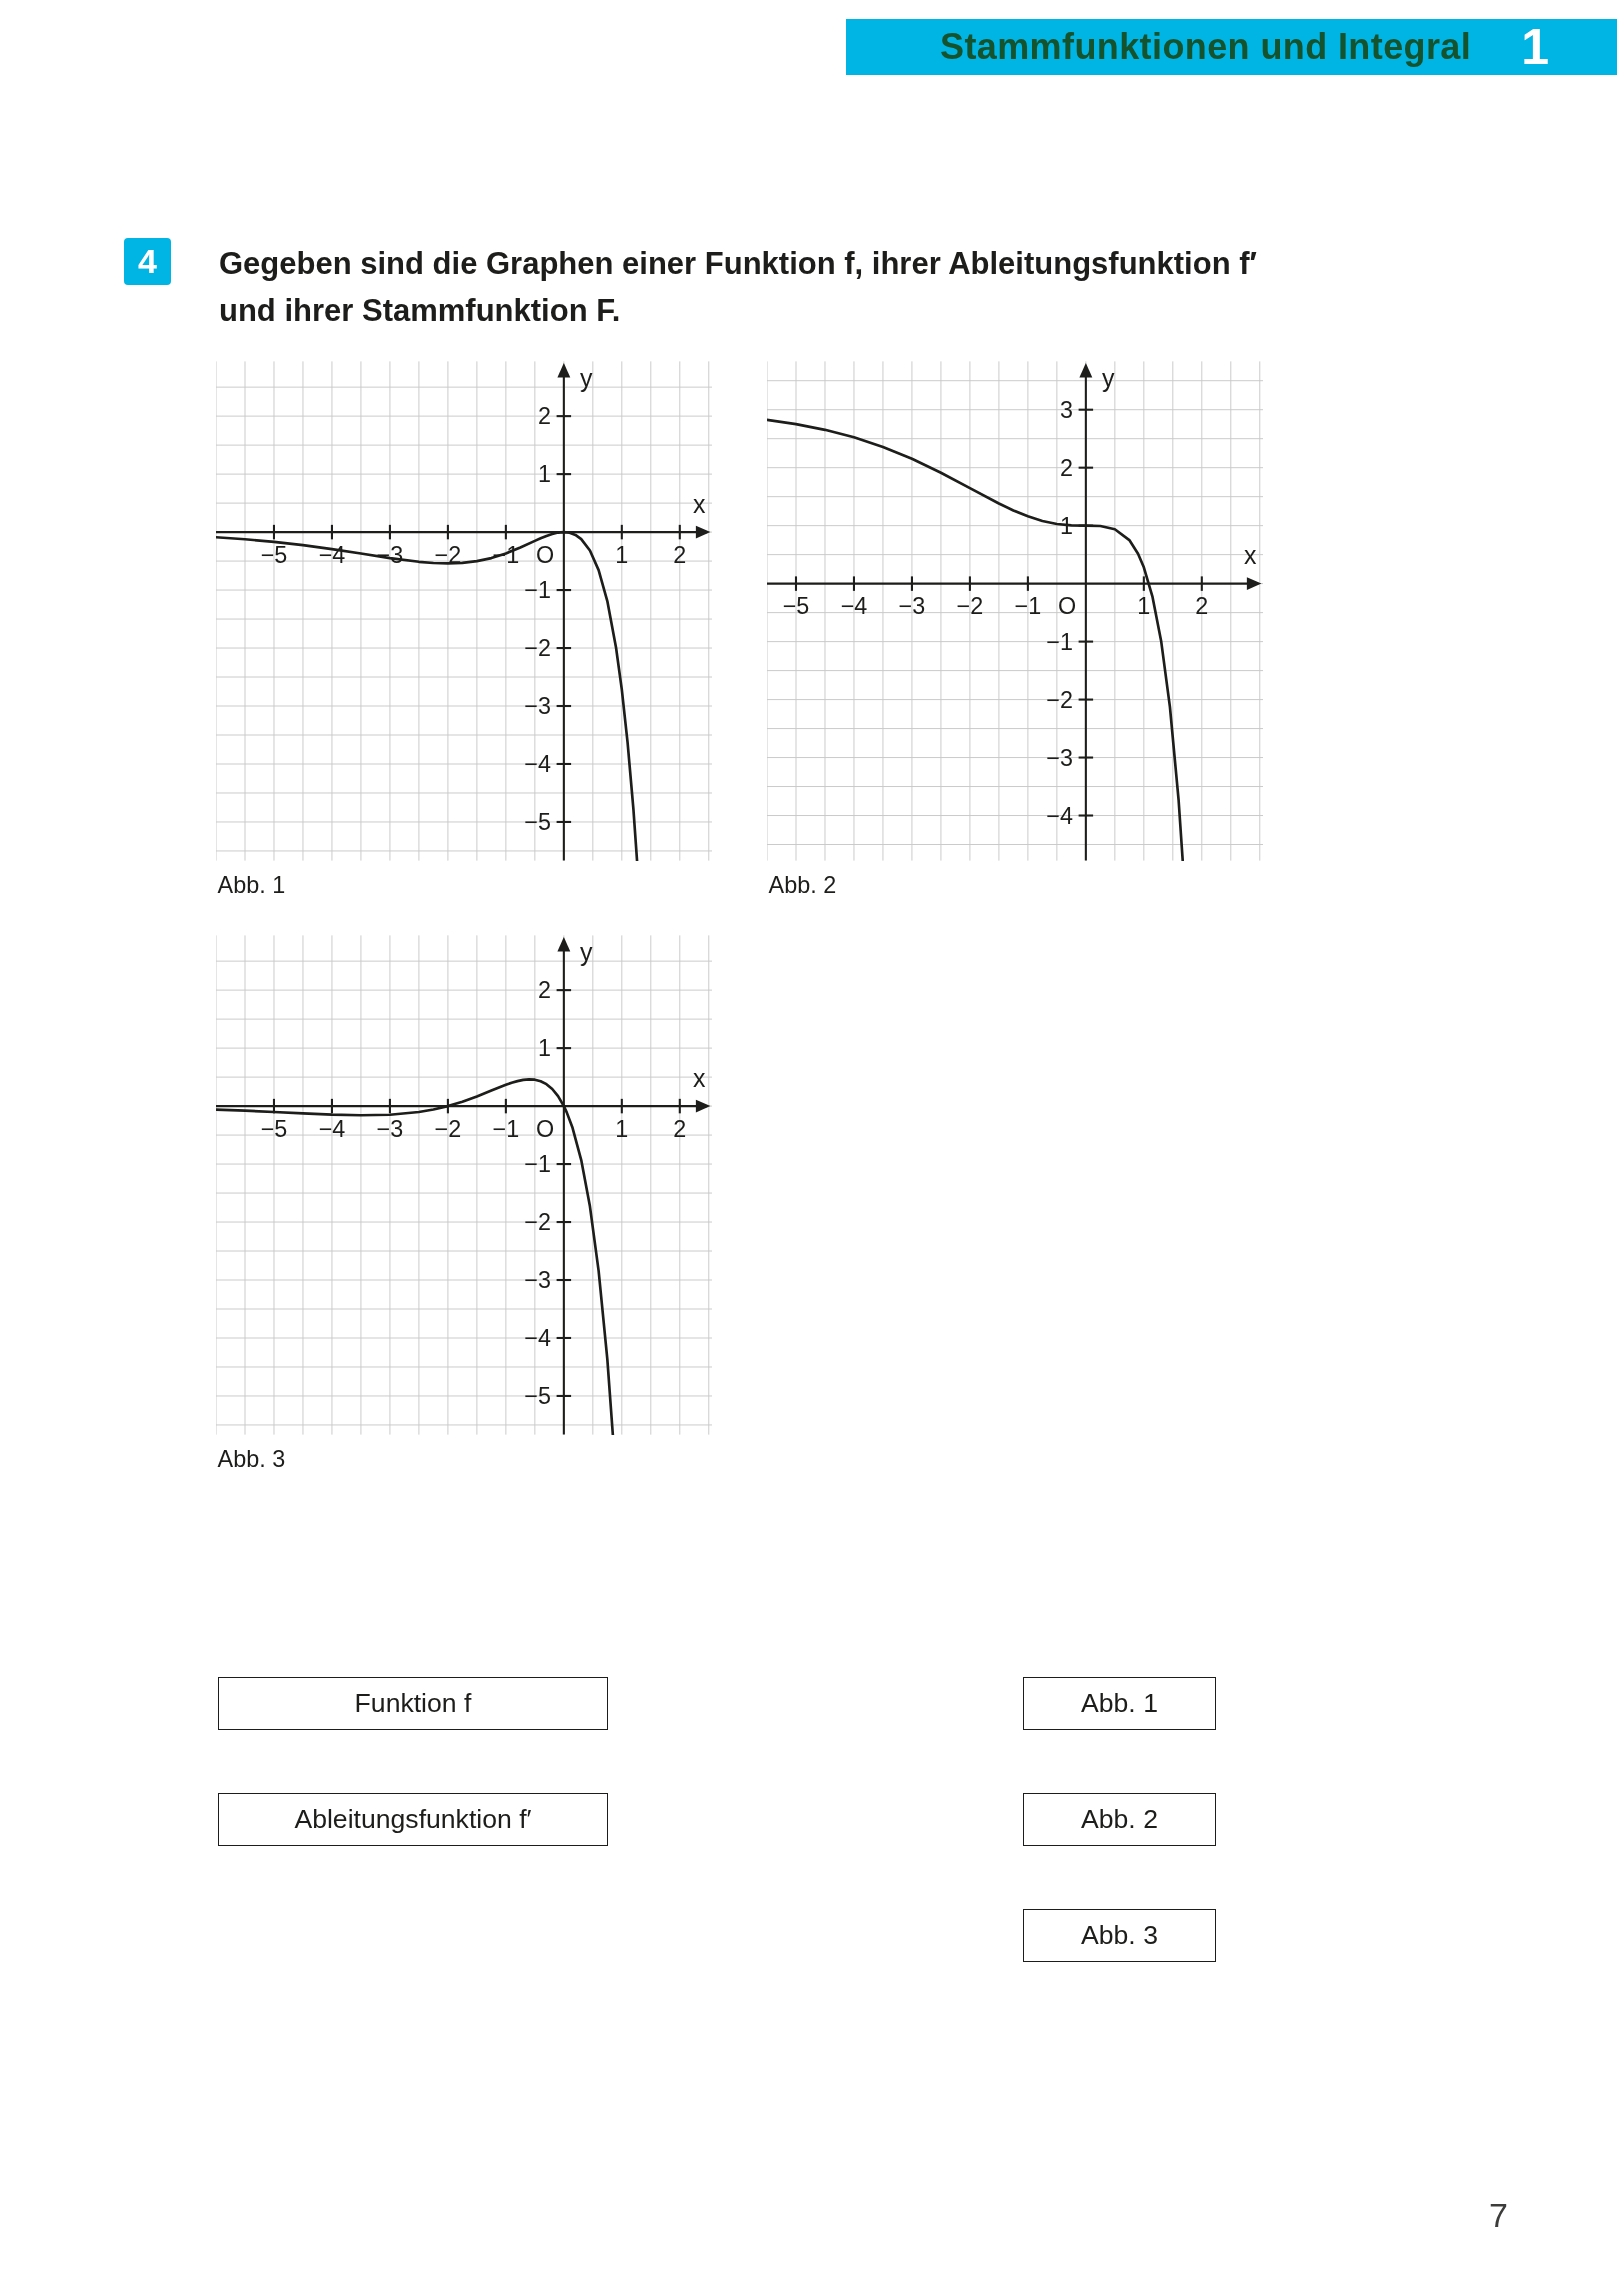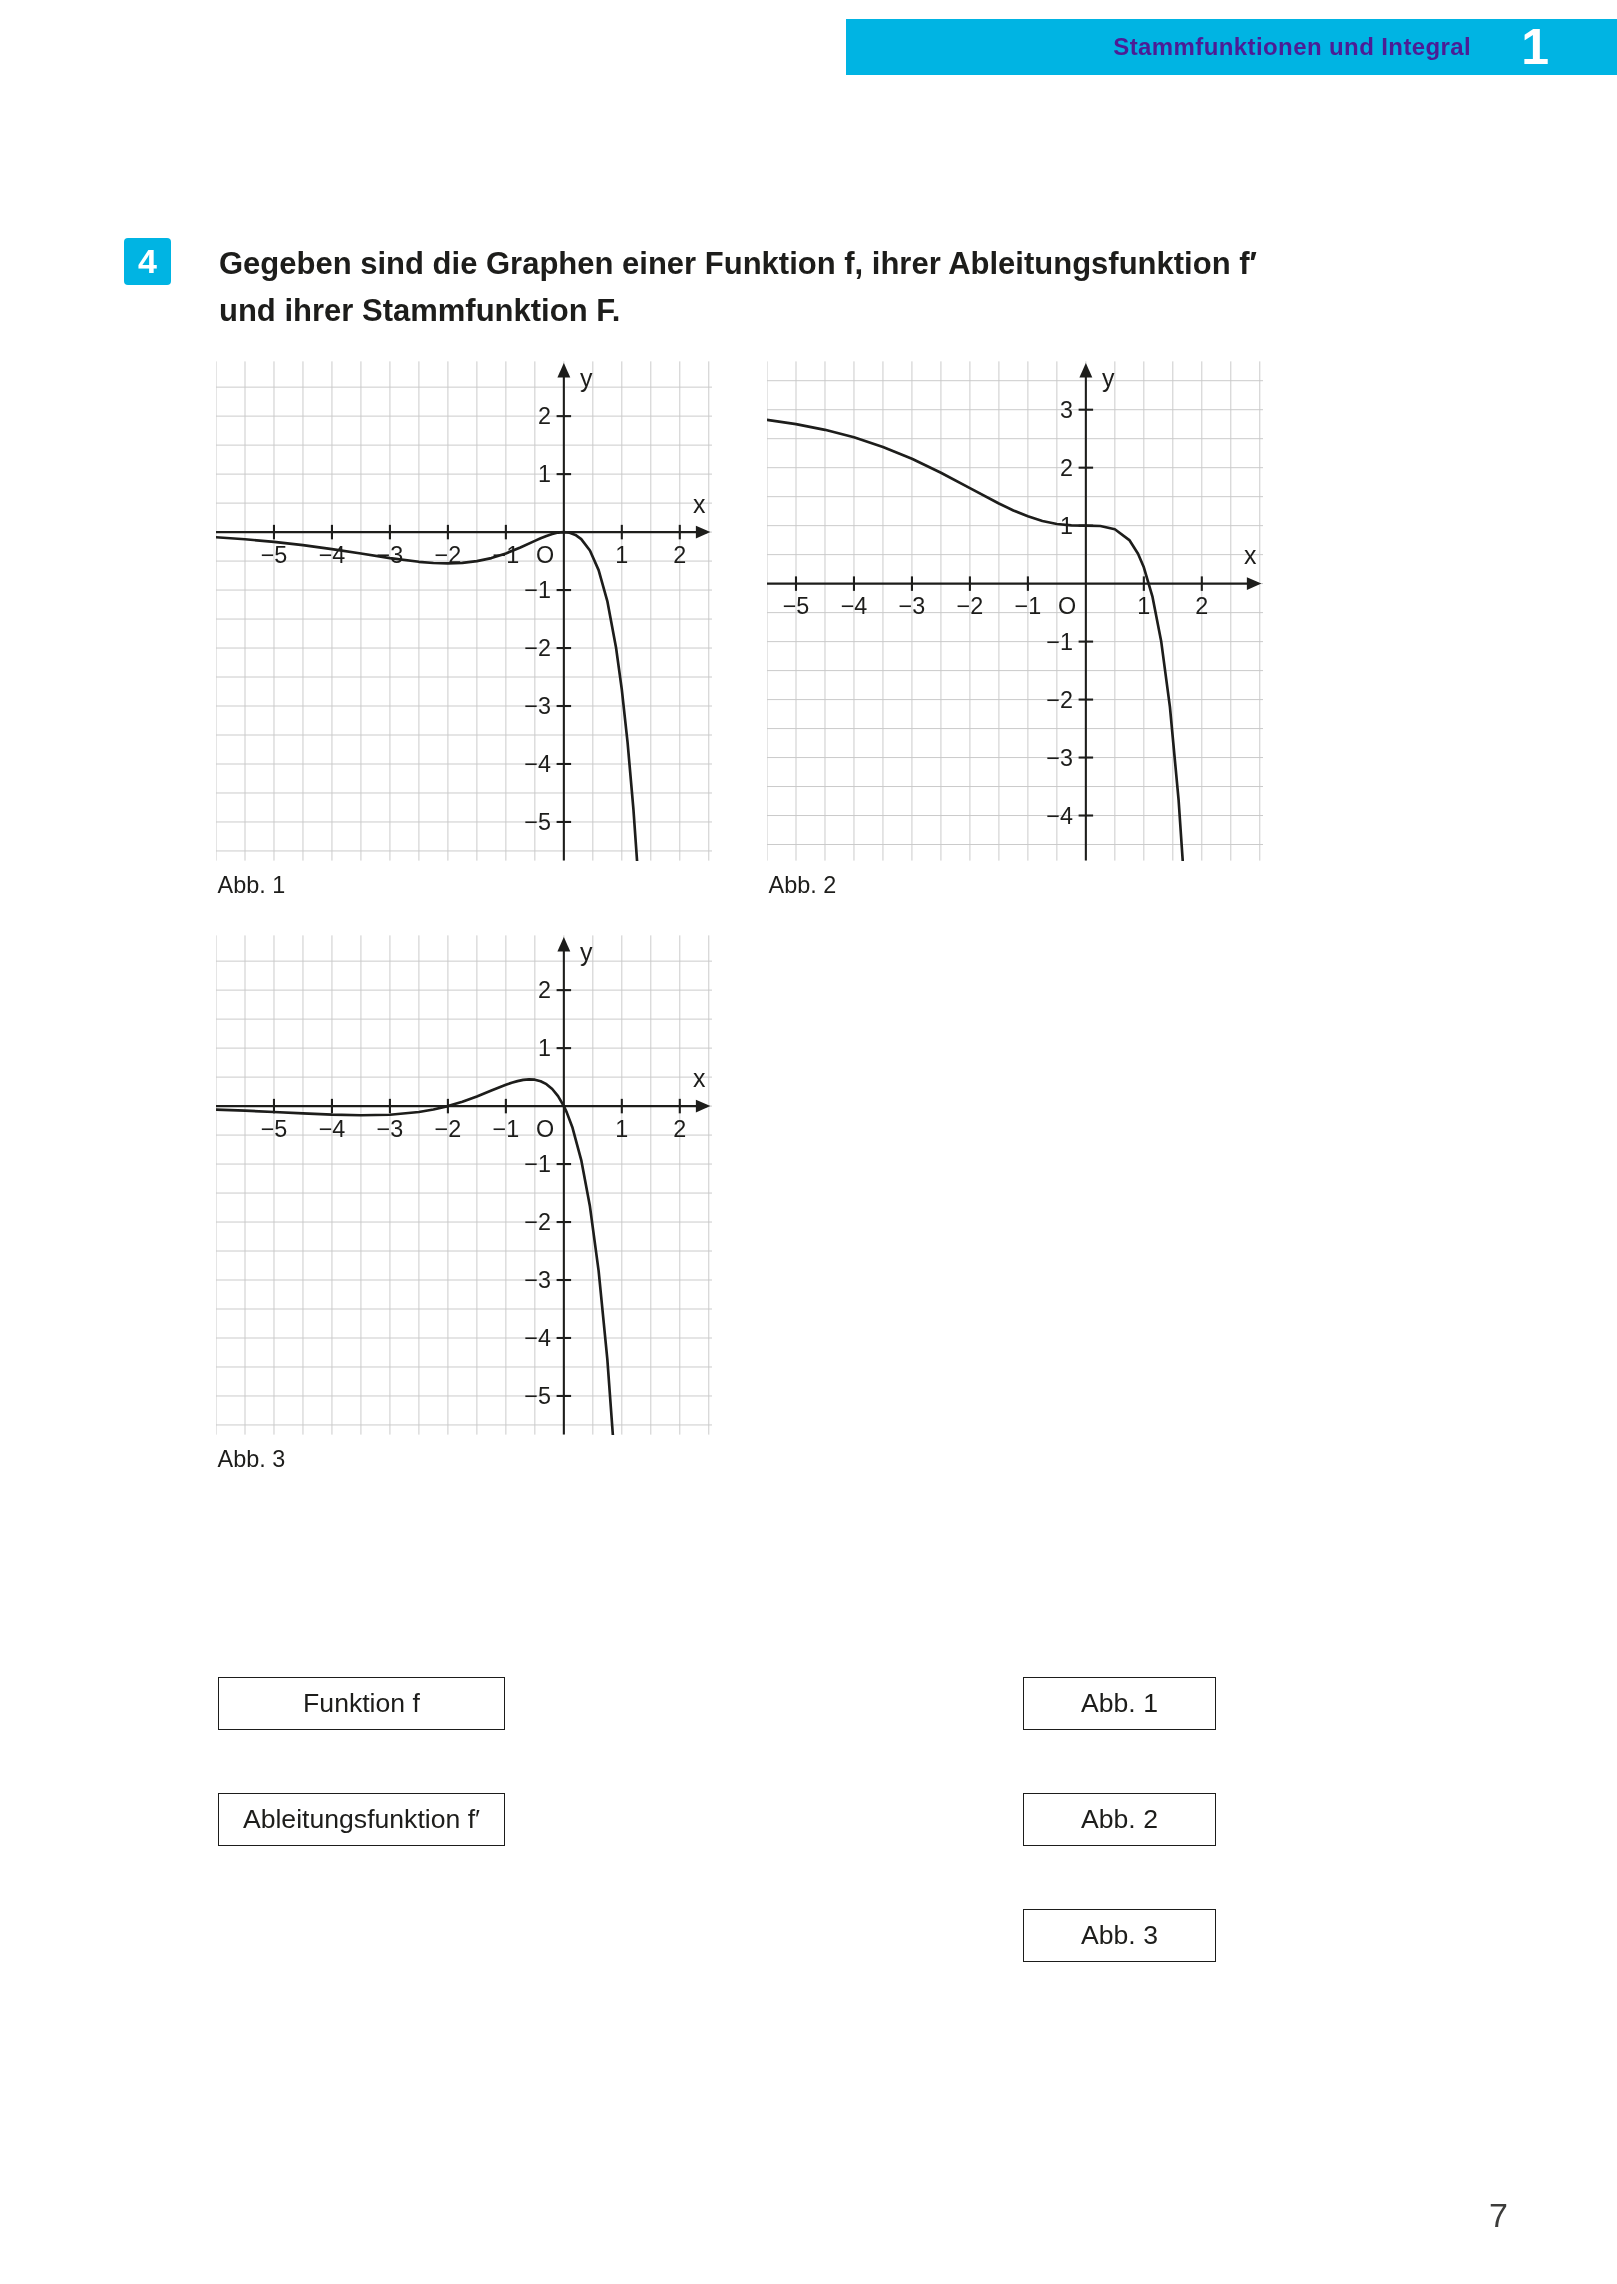--- a/index.html
+++ b/index.html
@@ -2,21 +2,21 @@
 <html style="font-size:13px"><head>
 <meta charset="utf-8">
 <style>
   html,body{margin:0;padding:0;background:#ffffff;}
   .sheet{position:relative;width:1618px;height:2284px;background:#fff;
          font-family:"Liberation Sans",sans-serif;color:#1d1d1b;overflow:hidden;}
 
   
   .chapter-bar{position:absolute;left:846px;top:19.3px;width:772px;height:56px;
                display:flex;align-items:center;justify-content:flex-end;}
-  .chapter-title{font-size:24px;font-weight:bold;color:#4c1d95;letter-spacing:0.4px;}
+  .chapter-title{font-size:36px;font-weight:bold;color:#14532d;letter-spacing:0.4px;}
   .chapter-num{font-size:50px;font-weight:bold;color:#fff;margin-left:50px;margin-right:69px;line-height:56px;}
 
   
   .ex-badge{position:absolute;left:124px;top:238px;width:47px;height:47px;
             color:#fff;font-size:34px;font-weight:bold;border-radius:4px;
             display:flex;align-items:center;justify-content:center;}
   .ex-prompt{position:absolute;left:219px;top:241px;width:1176px;margin:0;
              font-size:31px;font-weight:bold;line-height:1.5;}
 
   
@@ -36,21 +36,21 @@
   .axislabel{font-size:31px;}
 
   
   .task{position:absolute;left:219px;top:1529px;width:1225px;margin:0;
         font-size:27px;line-height:1.55;}
 
   
   .match-box{position:absolute;height:53px;border:1.6px solid #1d1d1b;background:#fff;
              box-sizing:border-box;display:flex;align-items:center;justify-content:center;
              font-size:26.6px;}
-  .left-box{left:218px;width:287px;}
+  .left-box{left:218px;width:390px;}
   .right-box{left:1023px;width:193px;}
   .row1{top:1677px;} .row2{top:1793px;} .row3{top:1909px;}
 
   
   .page-num{position:absolute;left:1489px;top:2196px;font-size:34px;color:#3c3c3b;}
 </style>
 </head>
 <body>
 
 <div class="sheet">

